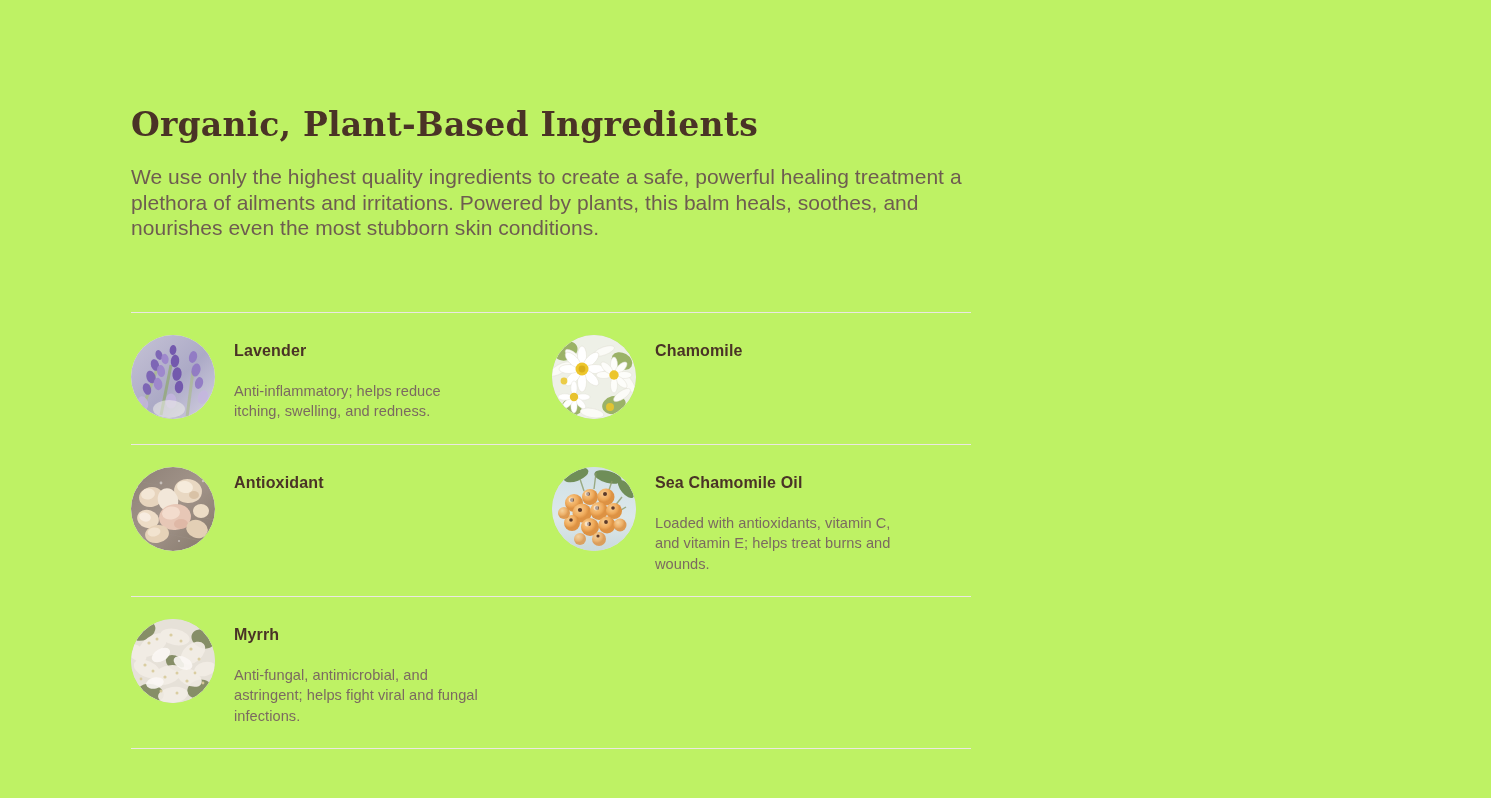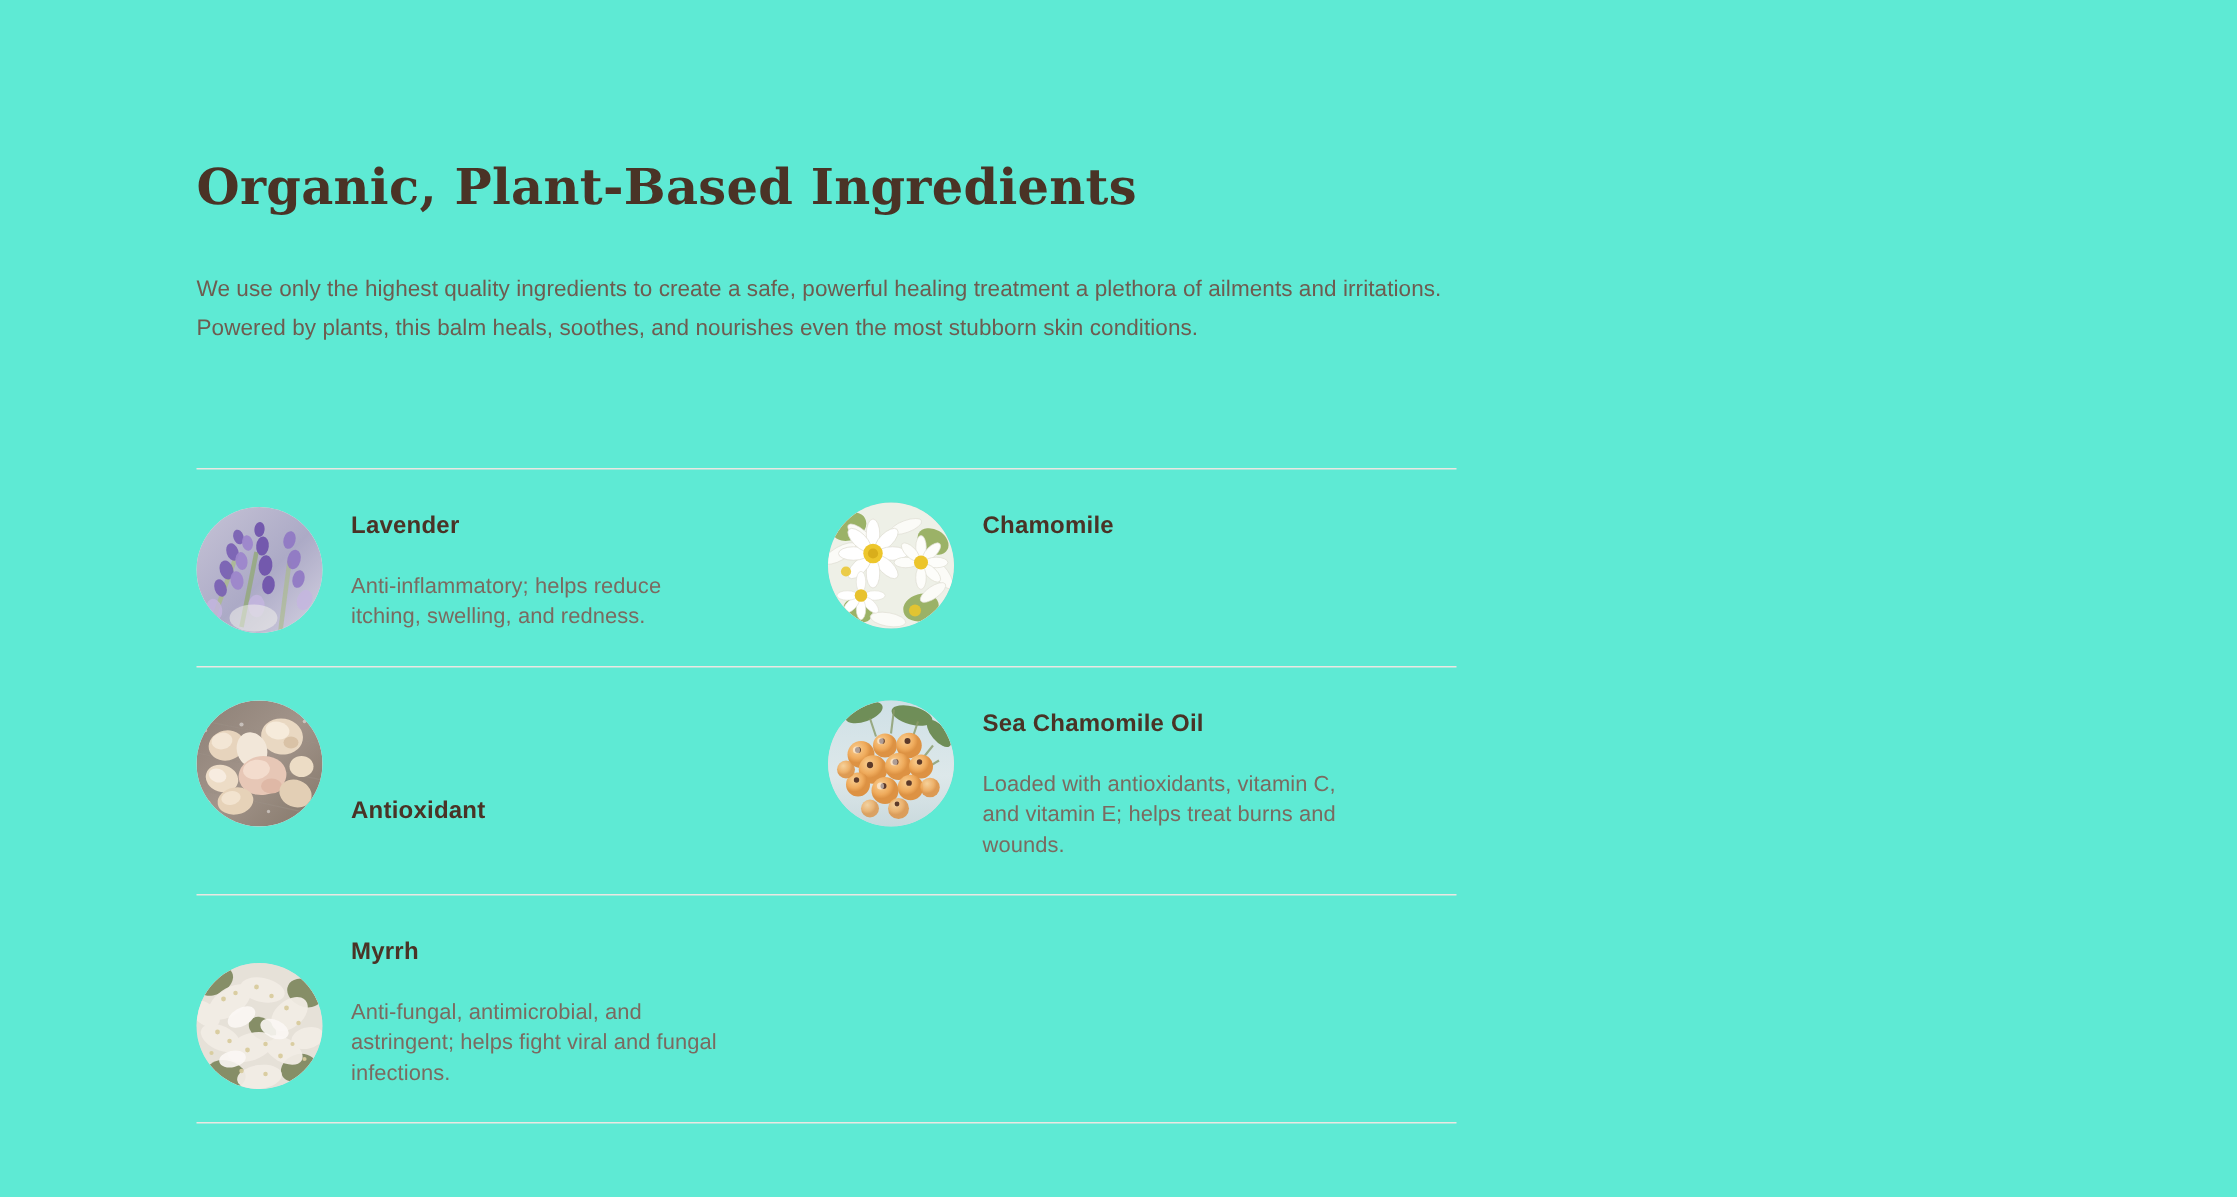--- a/index.html
+++ b/index.html
@@ -13,21 +13,21 @@
     height: 798px;
     overflow: hidden;
     font-family: "Liberation Sans", sans-serif;
     -webkit-font-smoothing: antialiased;
   }
 
   .page {
     position: relative;
     width: 1491px;
     height: 798px;
-    background: #5eead4;
+    background: #bef264;
   }
 
   .content {
     position: absolute;
     left: 131px;
     top: 104px;
     width: 840px;
   }
 
   
@@ -36,24 +36,24 @@
     font-family: "DejaVu Serif", "Liberation Serif", serif;
     font-size: 33px;
     line-height: 42px;
     font-weight: 700;
     letter-spacing: 0.2px;
     color: #4a3326;
     white-space: nowrap;
   }
 
   .section-intro {
-    margin: 34px 0 0 0;
+    margin: 18px 0 0 0;
     width: 838px;
     font-family: "Liberation Sans", sans-serif;
-    font-size: 15px;
+    font-size: 21px;
     line-height: 25.5px;
     font-weight: 400;
     color: #6e5c50;
     letter-spacing: 0.05px;
   }
 
   
   .ingredients {
     position: absolute;
     left: 131px;
@@ -79,21 +79,20 @@
   .ing-cell {
     display: flex;
     flex-direction: row;
     align-items: flex-start;
     box-sizing: border-box;
   }
 
   .ing-cell.col-left {
     width: 420px;
     padding: 22px 0 22px 0;
-    align-items: flex-end;
   }
 
   .ing-cell.col-right {
     width: 420px;
     padding: 22px 0 22px 0;
     padding-left: 1px;
   }
 
   .ing-cell.empty {
     width: 420px;

